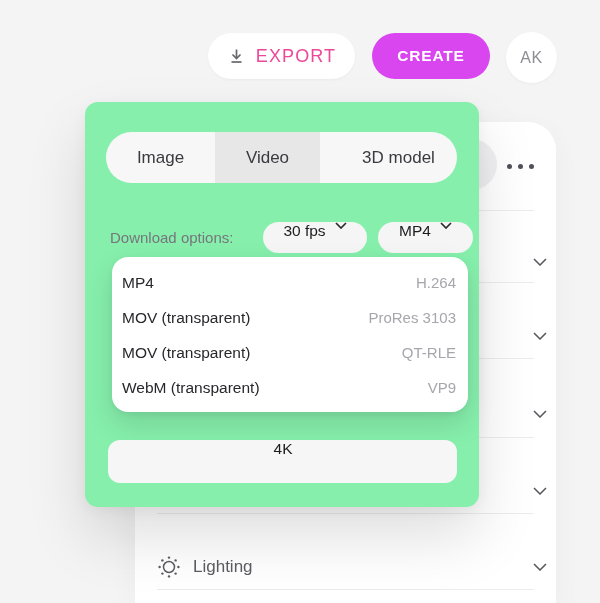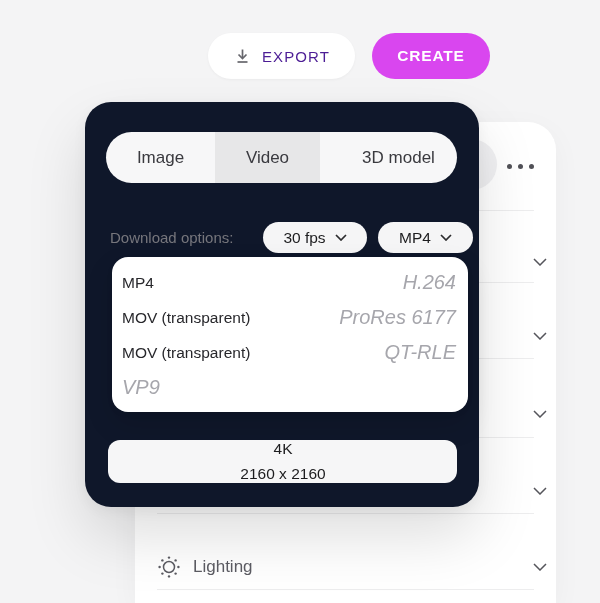--- a/index.html
+++ b/index.html
@@ -22,57 +22,57 @@
   .p-chevron { position:absolute; right:34px; top:50%; transform:translateY(-50%); line-height:0; }
   .lighting-icon { position:absolute; left:22px; top:50%; transform:translateY(-50%); line-height:0; }
   .lighting-label { position:absolute; left:58px; top:50%; transform:translateY(-50%);
                     font-size:17px; color:#5c5c63; }
 
   
   .btn-export { position:absolute; left:208px; top:33px; width:147px; height:46px;
                 border:none; border-radius:23px; background:#ffffff;
                 box-shadow:0 1px 3px rgba(0,0,0,0.04);
                 display:flex; align-items:center; justify-content:center; gap:10px; cursor:pointer; }
-  .btn-export .lbl { font-size:15px; letter-spacing:1.1px; font-weight:500; color:#4c1d95; }
+  .btn-export .lbl { font-size:18px; letter-spacing:1.1px; font-weight:500; color:#ec4899; }
   .btn-create { position:absolute; left:372px; top:33px; width:118px; height:46px;
                 border:none; border-radius:23px; background:#d946ef;
                 display:flex; align-items:center; justify-content:center; cursor:pointer; }
   .btn-create .lbl { font-size:15.5px; letter-spacing:0.8px; font-weight:700; color:#ffffff; }
   .avatar { position:absolute; left:506px; top:32px; width:51px; height:51px;
             border-radius:50%; background:#ffffff; box-shadow:0 1px 3px rgba(0,0,0,0.04);
             display:flex; align-items:center; justify-content:center;
             font-size:16px; letter-spacing:0.5px; color:#8d8d93; cursor:pointer; }
 
   
   .popup { position:absolute; left:85px; top:102px; width:394px; height:405px;
-           background:#0f172a; border-radius:26px;
+           background:#86efac; border-radius:13px;
            box-shadow:0 30px 60px rgba(0,0,0,0.13), 0 4px 14px rgba(0,0,0,0.05); }
   .tabs { position:absolute; left:21px; top:30px; width:351px; height:51px;
           background:#f7f7f8; border-radius:26px; display:flex; overflow:hidden; }
   .tab { border:none; background:transparent; font-family:inherit; font-size:17px;
          color:#3a3a3f; display:flex; align-items:center; justify-content:center; cursor:pointer; }
   .tab.t-image { width:109px; }
   .tab.t-video { width:105px; background:#e7e7e8; }
   .tab.t-3d    { flex:1;padding-left:20px; }
 
   .dl-row { position:absolute; left:0; top:120px; width:394px; height:31px; }
   .dl-label { position:absolute; left:25px; top:0; line-height:31px; font-size:15px; color:#76767c; }
   .select-pill { position:absolute; top:0; height:31px; border:none; border-radius:16px;
-                 background:#f5f5f6; display:flex; align-items:center; justify-content:center;
+                 background:#f5f5f6; display:flex; justify-content:center;
                  gap:9px; font-family:inherit; font-size:15.5px; font-weight:500; color:#1d1d1f; cursor:pointer; }
   .pill-fps { left:178px; width:104px; }
   .pill-format { left:293px; width:95px; }
 
   .menu { position:absolute; left:27px; top:155px; width:356px; height:155px;
           background:#ffffff; border-radius:16px; padding:8px 0;
           box-shadow:0 12px 28px rgba(0,0,0,0.13), 0 2px 6px rgba(0,0,0,0.05); }
   .menu-item { height:35px; padding:0 12px 0 10px; display:flex; align-items:center;
                justify-content:space-between; cursor:pointer; }
   .menu-item .fmt { font-size:15.5px; color:#28282c; }
-  .menu-item .codec { font-size:20px; color:#a6a6ac;font-style:italic; }
+  .menu-item .codec { font-size:15px; color:#a6a6ac; }
 
   .res-row { position:absolute; left:23px; top:338px; width:349px; height:43px;
              background:#f6f6f7; border-radius:12px; display:flex; align-items:center;
              justify-content:space-between; padding:0 19px 0 20px; cursor:pointer;flex-direction:column; }
   .res-row span { font-size:15.5px; color:#1d1d1f; }
   svg { display:block; }
 </style>
 </head>
 <body>
 
@@ -153,20 +153,23 @@
         <path d="M4.5 15 L14.5 15" fill="none" stroke="#66666c" stroke-width="1.7"></path>
       </svg>
     </span>
     <span class="lbl">EXPORT</span>
   </button>
 
   <button class="btn-create">
     <span class="lbl">CREATE</span>
   </button>
 
+  <div class="avatar">
+    <span>AK</span>
+  </div>
 
   <div class="popup">
 
     <div class="tabs">
       <button class="tab t-image">
         <span>Image</span>
       </button>
       <button class="tab t-video">
         <span>Video</span>
       </button>
@@ -195,30 +198,30 @@
       </button>
     </div>
 
     <div class="menu">
       <div class="menu-item">
         <span class="fmt">MP4</span>
         <span class="codec">H.264</span>
       </div>
       <div class="menu-item">
         <span class="fmt">MOV (transparent)</span>
-        <span class="codec">ProRes 6177</span>
+        <span class="codec">ProRes 3103</span>
       </div>
       <div class="menu-item">
         <span class="fmt">MOV (transparent)</span>
         <span class="codec">QT-RLE</span>
       </div>
       <div class="menu-item">
+        <span class="fmt">WebM (transparent)</span>
         <span class="codec">VP9</span>
       </div>
     </div>
 
     <div class="res-row">
       <span>4K</span>
-      <span>2160 x 2160</span>
     </div>
 
   </div>
 </div>
 
 </body></html>

